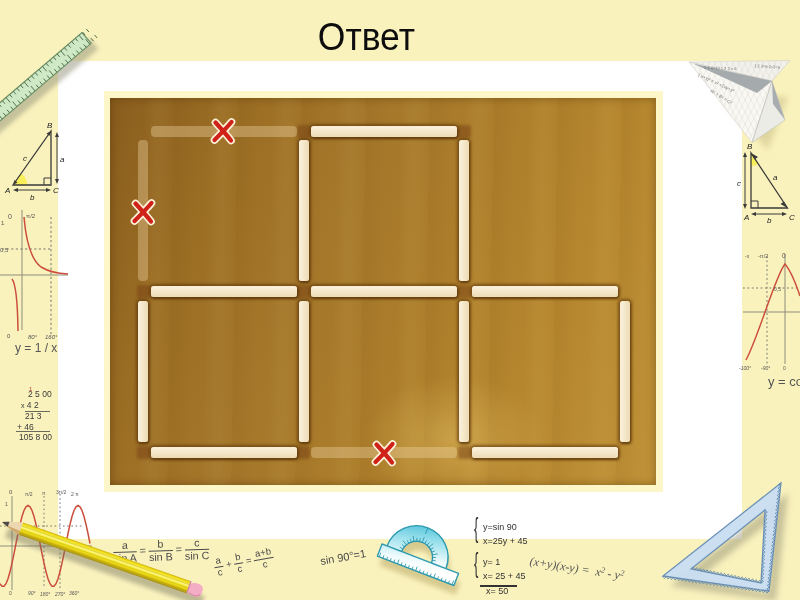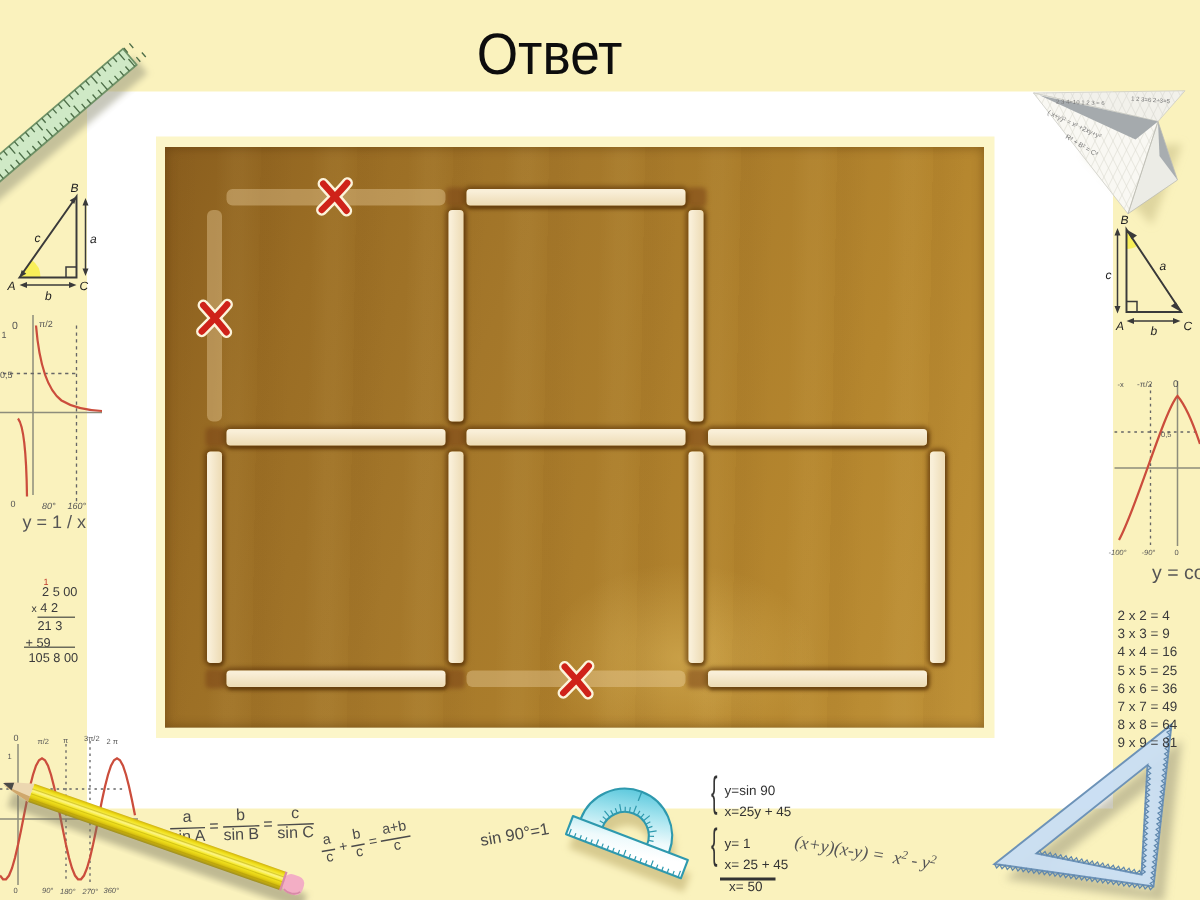--- a/index.html
+++ b/index.html
@@ -138,21 +138,21 @@
 <text x="28" y="134" font-size="6" fill="#555" font-style="italic">80°</text>
 <text x="45" y="134" font-size="6" fill="#555" font-style="italic">160°</text>
 <text x="15" y="147" font-size="12" fill="#555">y = 1 / x</text>
 </svg>
 
 <div class="abs" style="left:16px;top:389px;font-size:8.5px;line-height:10.5px;color:#3b3b3b;white-space:nowrap">
       <div style="padding-left:12px;position:relative">2 5 00<span style="position:absolute;left:13px;top:-5px;color:#c0392b;font-size:6px">1</span></div>
       <div style="padding-left:5px"><span style="font-size:7px">x</span> 4 2</div>
       <div style="position:absolute;left:9px;top:21.5px;width:25px;height:1px;background:#6b6b5b"></div>
       <div style="padding-left:9px">21 3</div>
-      <div style="padding-left:1px">+ 59</div>
+      <div style="padding-left:1px">+ 46</div>
       <div style="position:absolute;left:0px;top:42px;width:34px;height:1px;background:#6b6b5b"></div>
       <div style="padding-left:3px">105 8 00</div>
     </div>
 
 <svg class="abs" style="left:0;top:488px" width="100" height="112" viewBox="0 0 100 112">
 <path d="M12,8 L12,102" stroke="#8d8d7b" stroke-width="1"></path>
 <path d="M0,58 L92,58" stroke="#8d8d7b" stroke-width="1"></path>
 <path d="M44,8 L44,100" stroke="#666" stroke-width="0.9" stroke-dasharray="1.6,2.6"></path>
 <path d="M60,6 L60,100" stroke="#666" stroke-width="0.9" stroke-dasharray="1.6,2.6"></path>
 <path d="M0,38 L82,38" stroke="#666" stroke-width="0.9" stroke-dasharray="1.6,2.6"></path>
@@ -286,21 +286,20 @@
 <text x="20" y="12" font-size="5.5" fill="#555">-π/2</text>
 <text x="7" y="12" font-size="5" fill="#555">-x</text>
 <text x="36" y="45" font-size="5" fill="#555">0,5</text>
 <text x="1" y="124" font-size="5" fill="#555" font-style="italic">-100°</text>
 <text x="23" y="124" font-size="5" fill="#555" font-style="italic">-90°</text>
 <text x="45" y="124" font-size="5" fill="#555">0</text>
 </svg>
 
 <div class="abs" style="left:768px;top:374px;font-size:13px;color:#555;white-space:nowrap">y = cos</div>
 
-<div class="abs" style="left:745px;top:404px;font-size:9px;line-height:12.2px;color:#3b3b3b;white-space:nowrap">2 x 2 = 4<br>3 x 3 = 9<br>4 x 4 = 16<br>5 x 5 = 25<br>6 x 6 = 36<br>7 x 7 = 49<br>8 x 8 = 64<br>9 x 9 = 81</div>
 
 <svg class="abs" style="left:676px;top:46px" width="124" height="110" viewBox="0 0 124 110">
 <defs>
 <filter id="ashd" x="-30%" y="-30%" width="160%" height="160%">
           <feGaussianBlur stdDeviation="3"></feGaussianBlur>
         </filter>
 <clipPath id="wingTop">
           <polygon points="13,16 114,14.5 96,35"></polygon>
         </clipPath>
 <clipPath id="wingFront">

